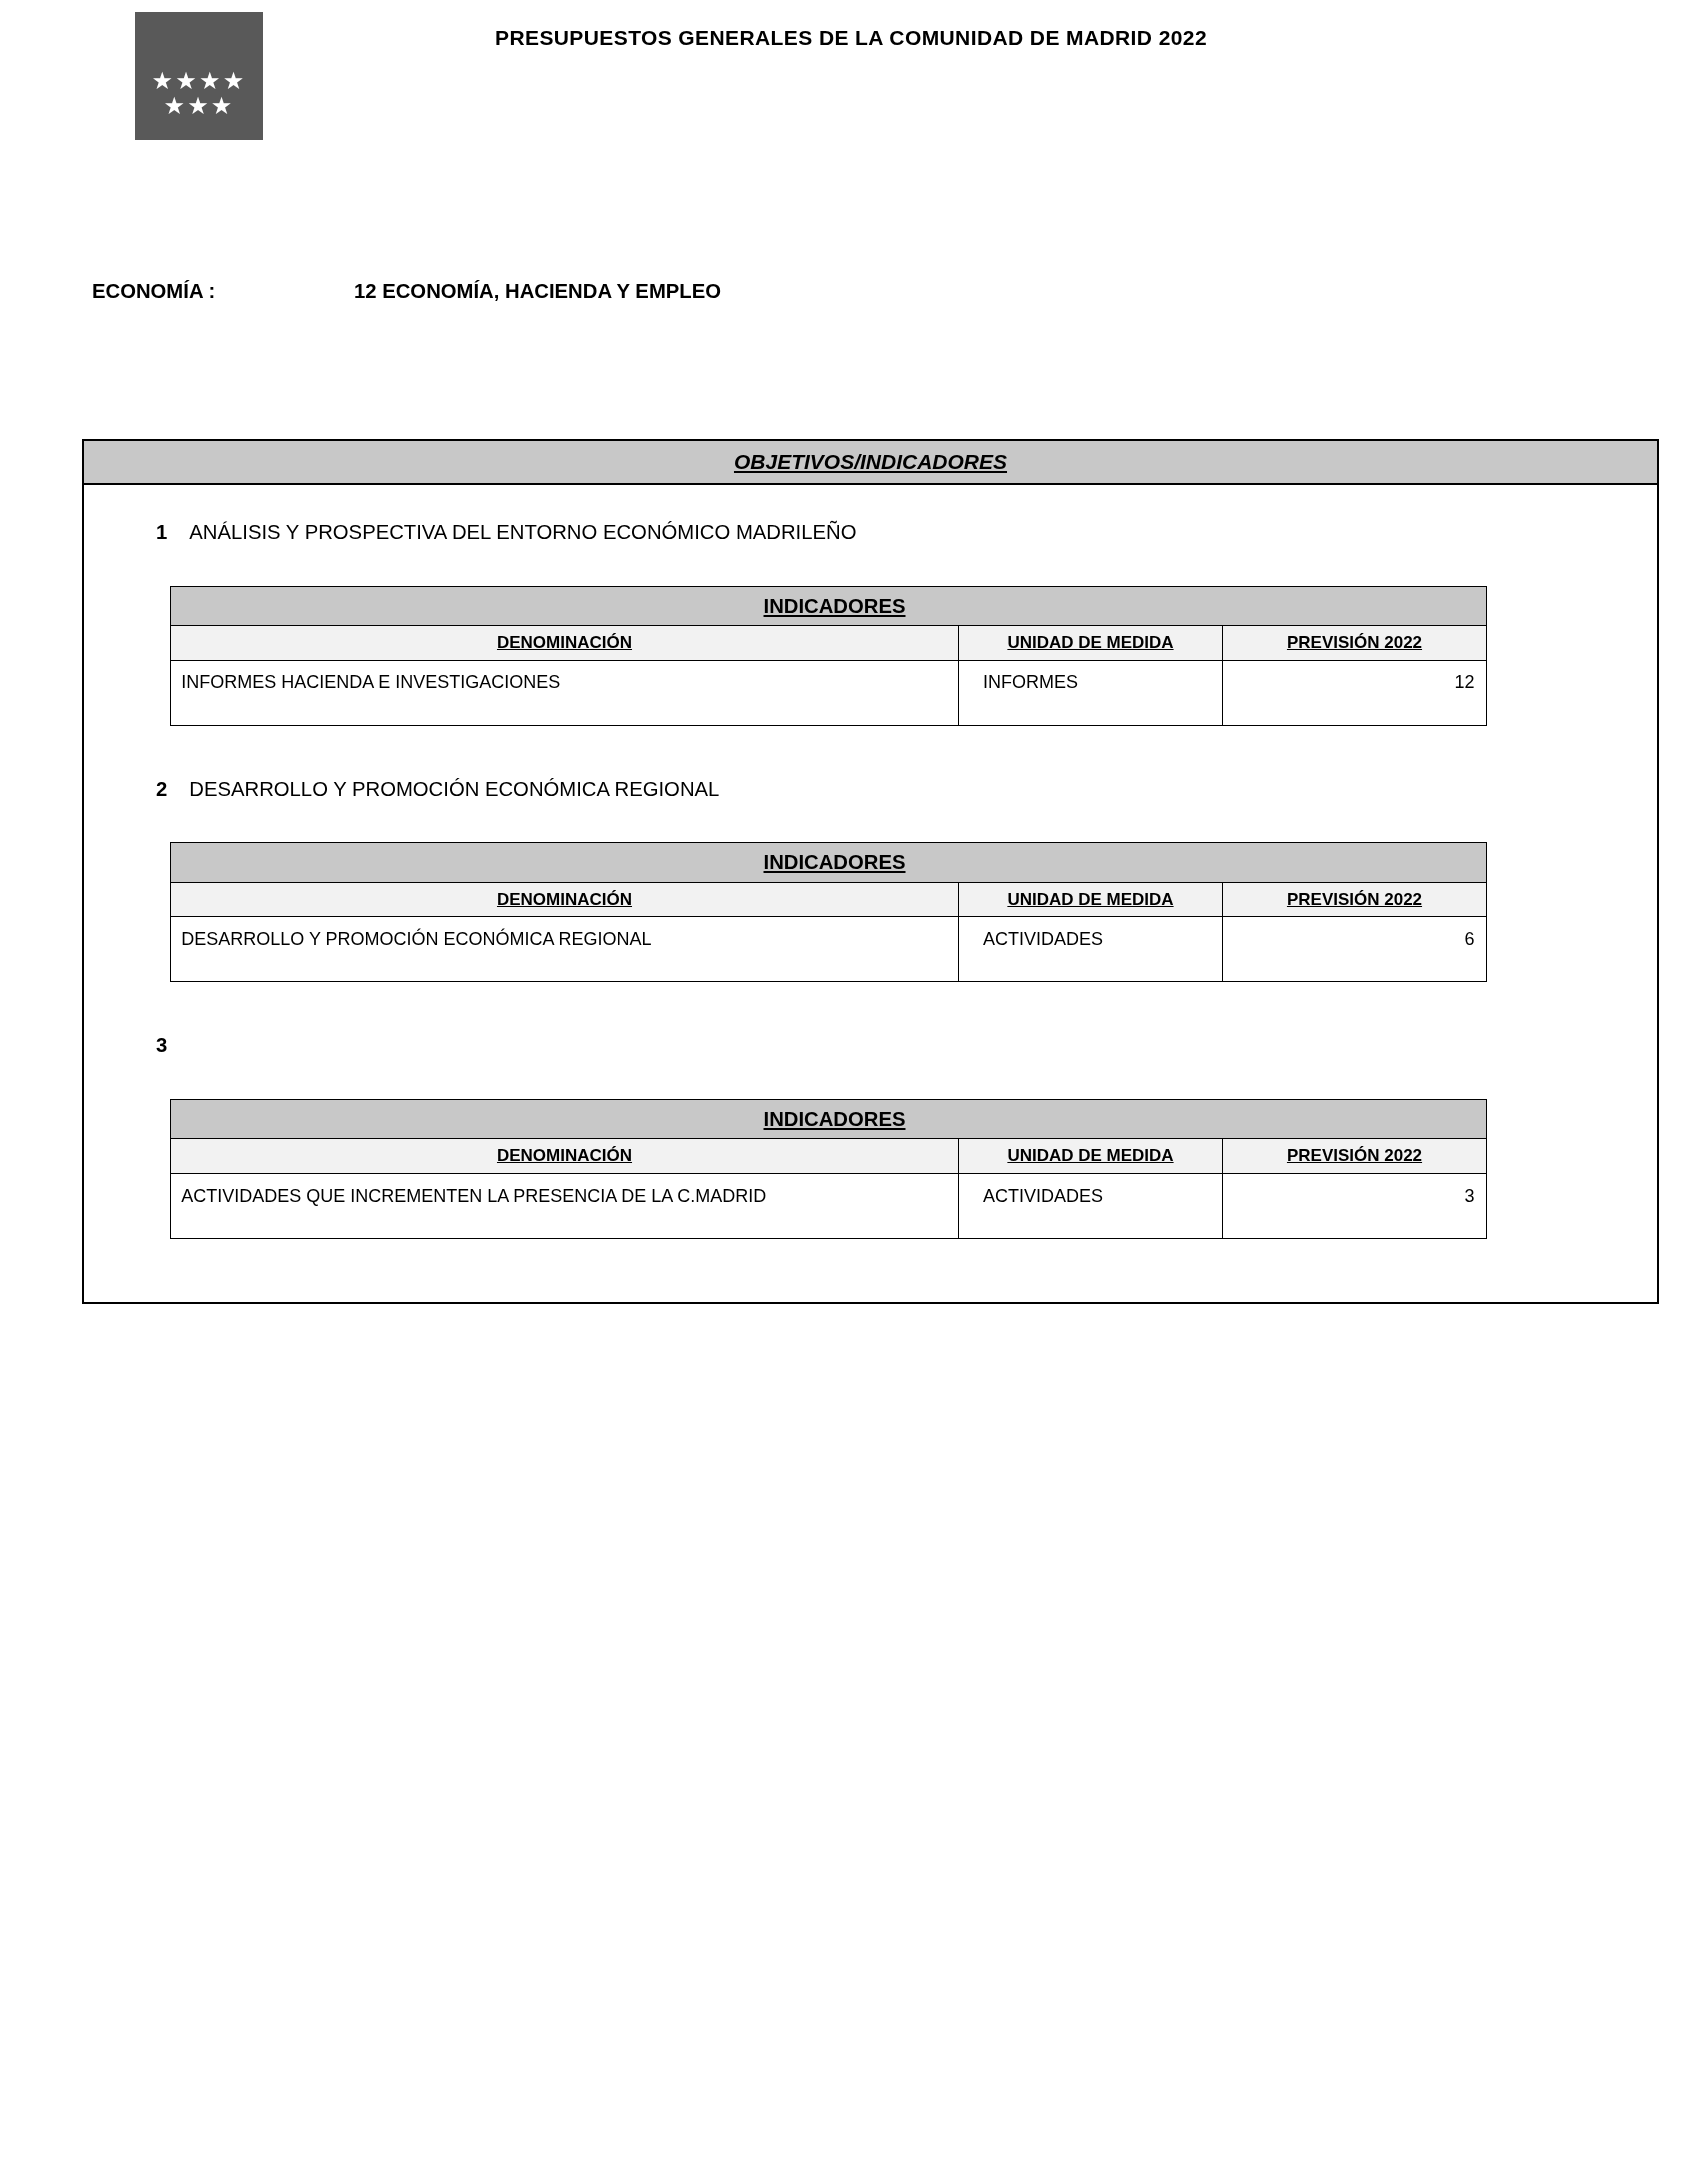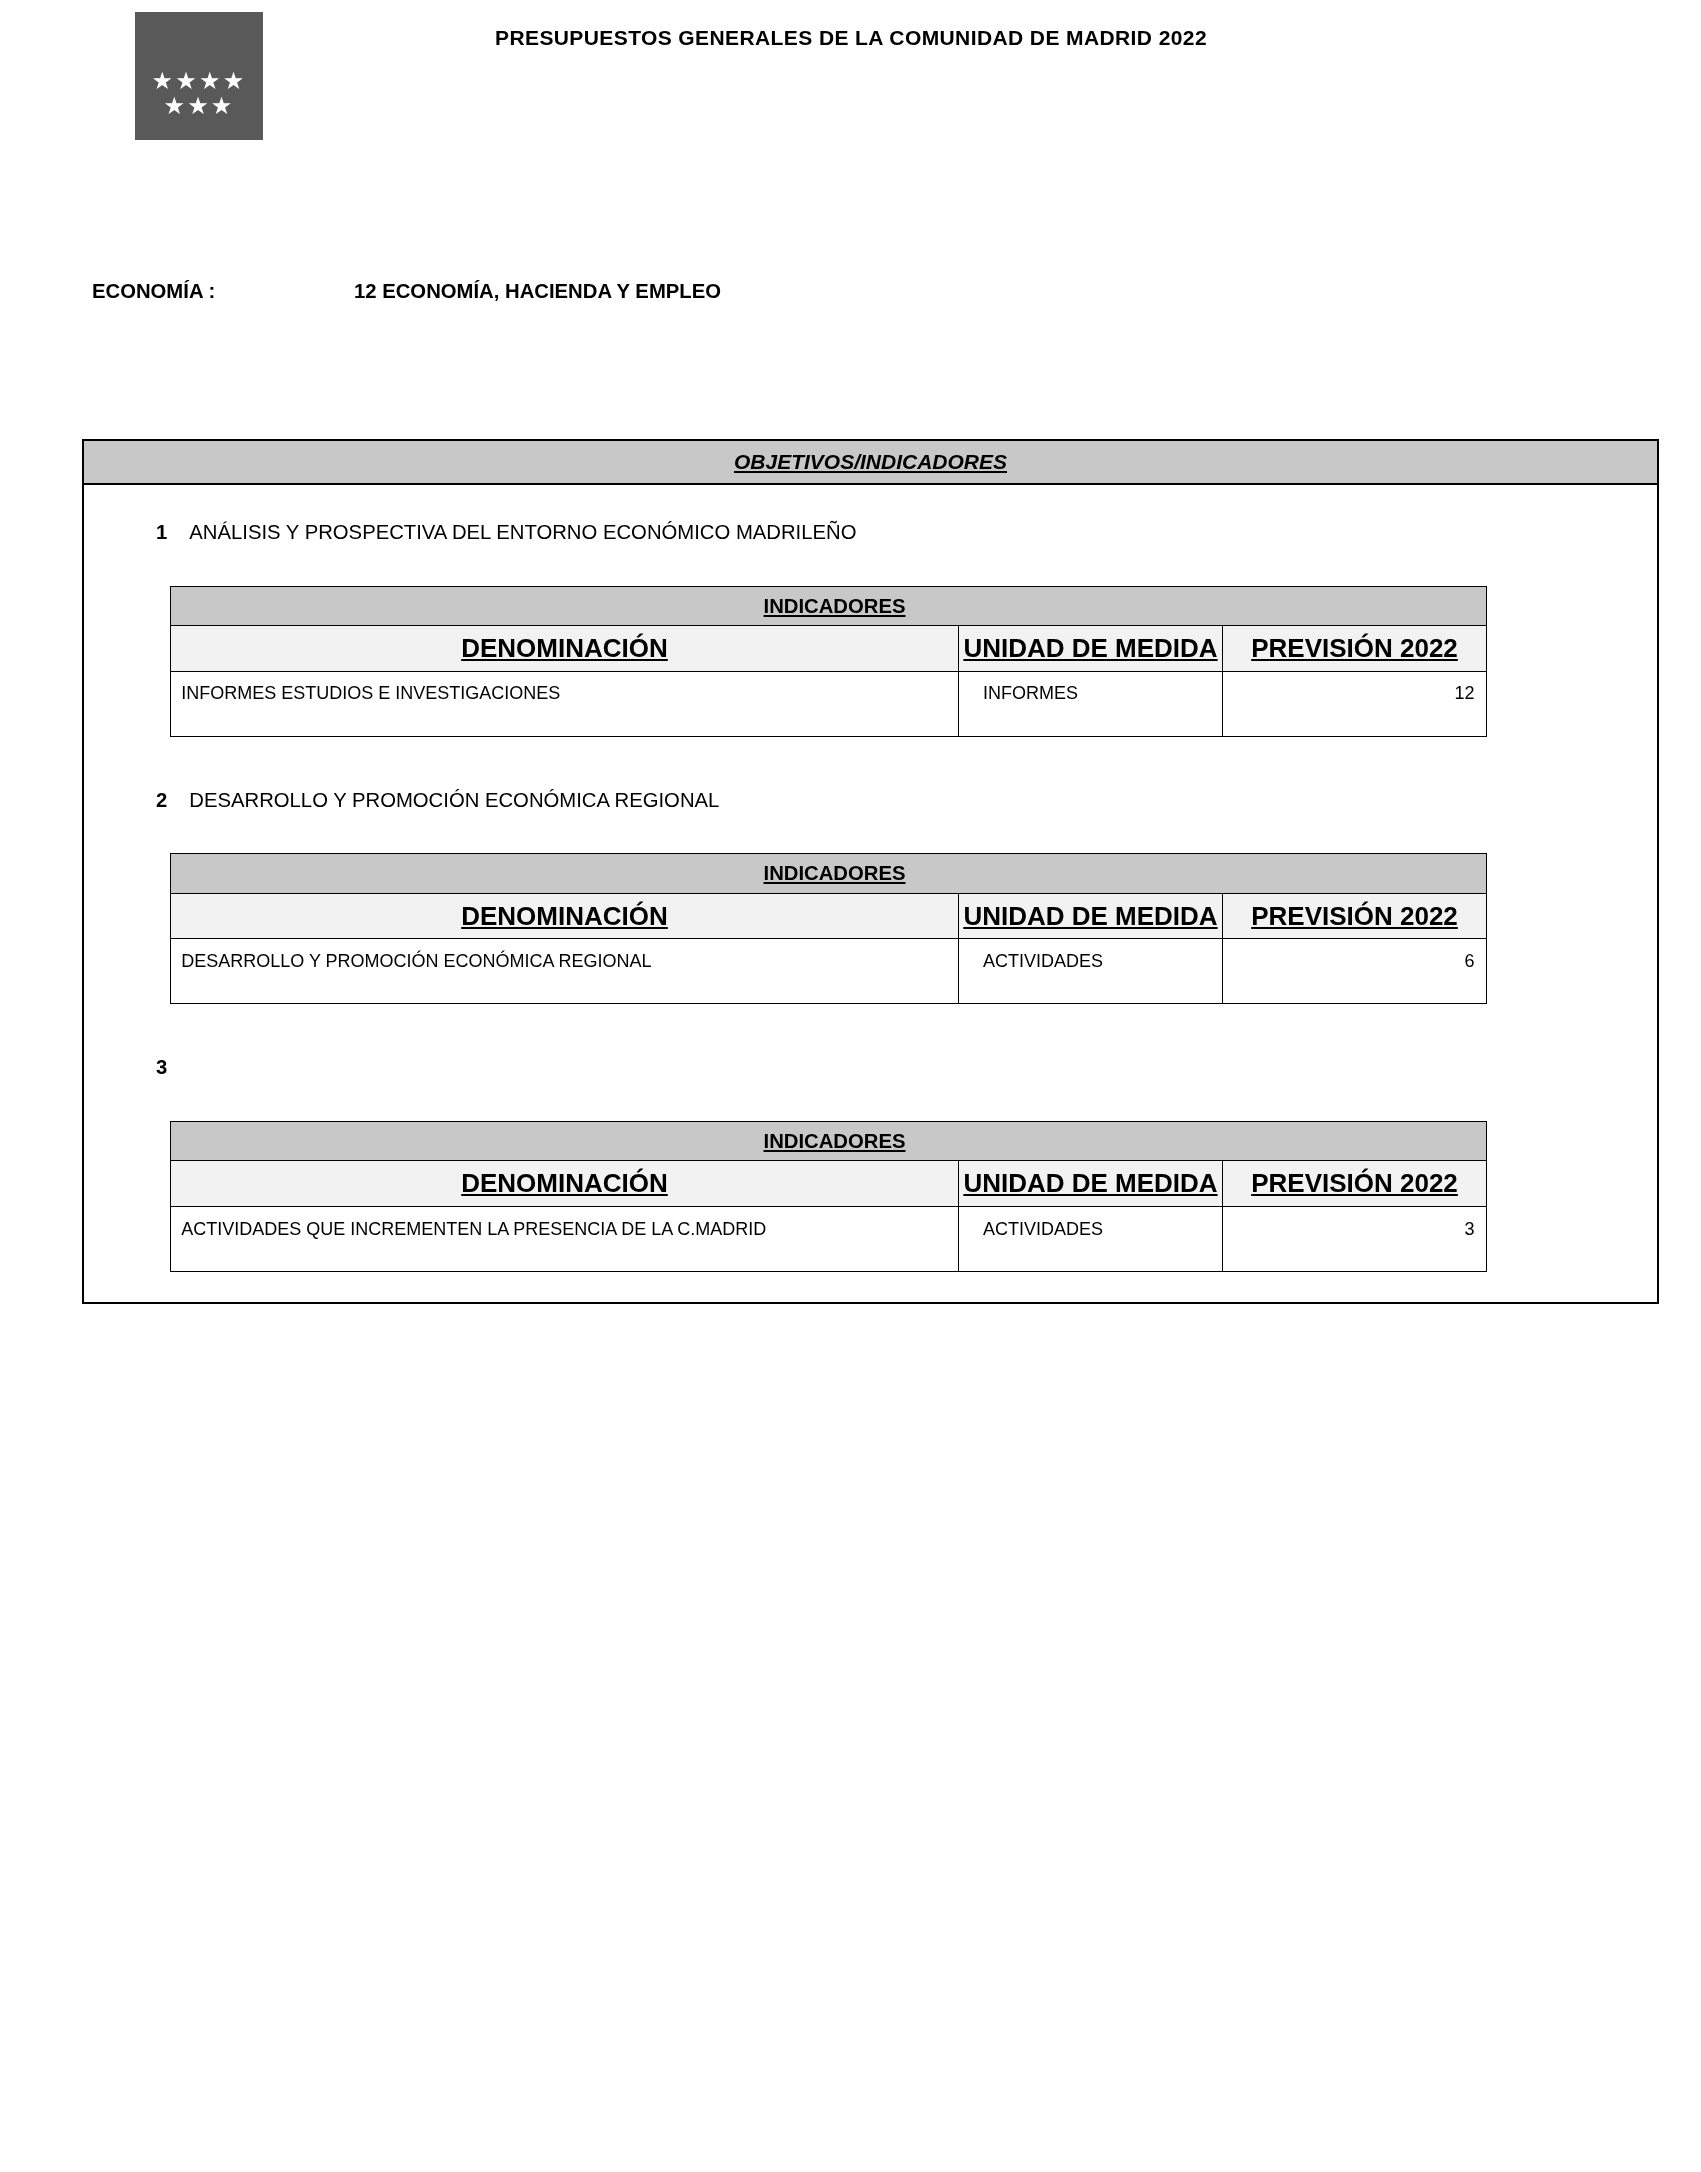--- a/index.html
+++ b/index.html
@@ -77,21 +77,21 @@
   .col-denom { width: 788px; }
   .col-unit  { width: 264px; }
   .col-prev  { width: 264px; }
   .tbl-title {
     background: #c8c8c8;
     font-size: 20.3px; font-weight: bold; text-decoration: underline;
     text-align: center; padding: 8px 0 7.3px 0;
   }
   .colhead th {
     background: #f2f2f2;
-    font-size: 26px; font-weight: bold; text-decoration: underline;
+    font-size: 17px; font-weight: bold; text-decoration: underline;
     text-align: center; padding: 7.3px 0 6.5px 0;
   }
   .ind-table td {
     font-size: 18px;
     height: 65px;
     vertical-align: top;
     padding-top: 11.6px;
   }
   td.cell-denom { padding-left: 10.2px; padding-right: 7.3px; text-align: left; }
   td.cell-unit  { padding-left: 24px; text-align: left; }
@@ -135,21 +135,21 @@
               <th class="tbl-title" colspan="3">INDICADORES</th>
             </tr>
           <tr class="colhead">
             <th>DENOMINACIÓN</th>
             <th>UNIDAD DE MEDIDA</th>
             <th>PREVISIÓN 2022</th>
           </tr>
         </thead>
         <tbody>
           <tr>
-            <td class="cell-denom">INFORMES ESTUDIOS E INVESTIGACIONES</td>
+            <td class="cell-denom">INFORMES HACIENDA E INVESTIGACIONES</td>
             <td class="cell-unit">INFORMES</td>
             <td class="cell-prev">12</td>
           </tr>
         </tbody>
       </table>
     </section>
 
     <section class="objective">
       <div class="obj-heading">
         <span class="obj-num">2</span>

